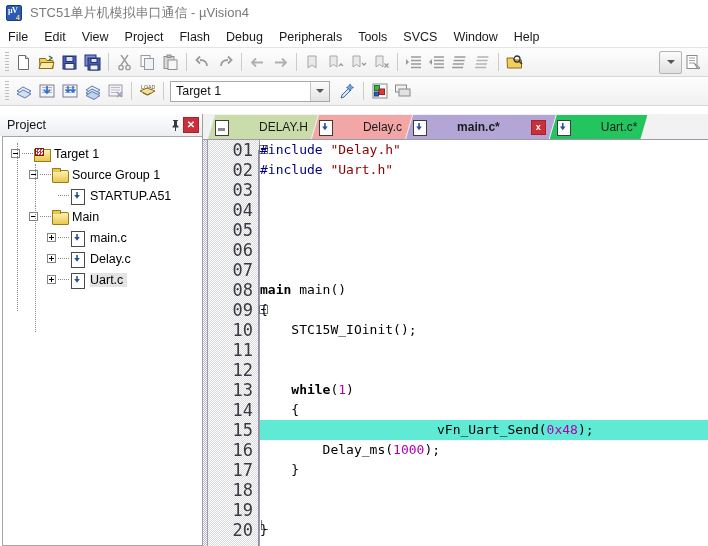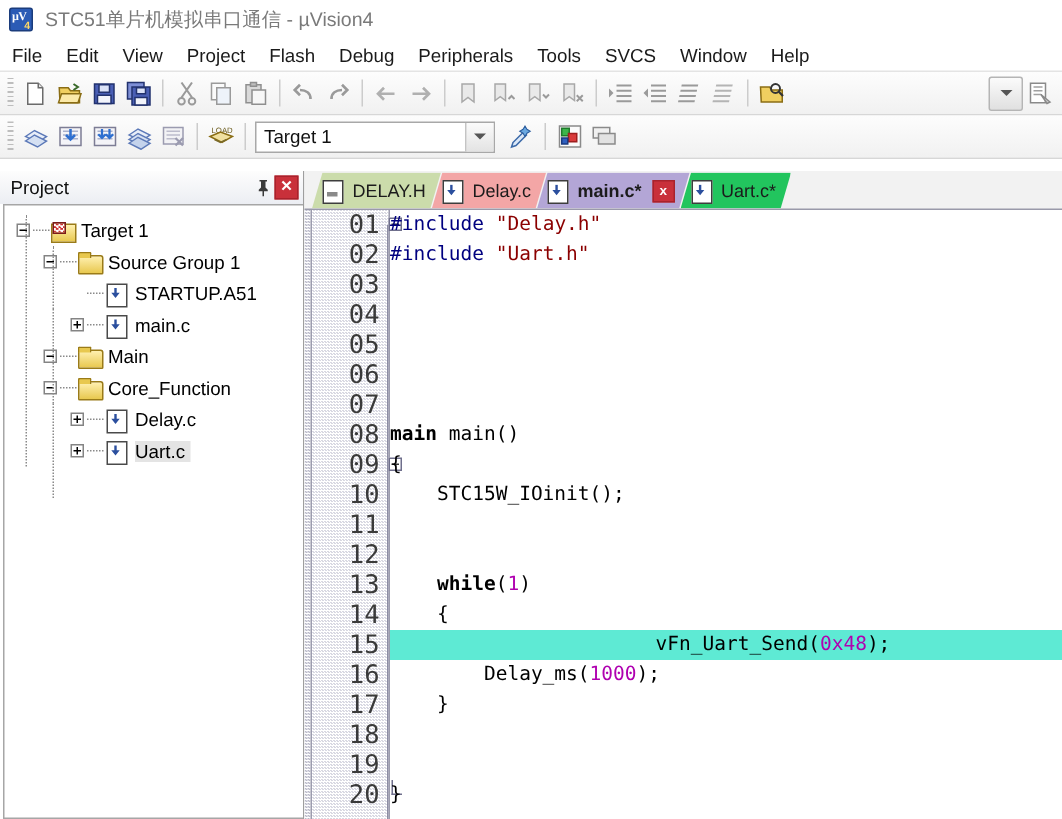--- a/index.html
+++ b/index.html
@@ -321,20 +321,21 @@
     display: flex;
     align-items: center;
     padding: 0 10px 0 7px;
     margin-right: -6px;
     font-size: 12px;
     color: #1b1b1b;
     position: relative;
     cursor: default;
     clip-path: polygon(7px 0, 100% 0, calc(100% - 7px) 100%, 0 100%);
     white-space: nowrap;
+    gap: 24px;
   }
   .tab .tico {
     width: 14px; height: 14px;
     position: relative;
     flex: 0 0 auto;
     margin-right: 6px;
   }
   .tab .tico::before {
     content: "";
     position: absolute;
@@ -750,39 +751,32 @@
             <div class="tlabel">Source Group 1</div>
           </div>
           <div class="tnode">
             <div class="indent" style="width: 44px;"></div>
             <div style="width: 11px; flex: 0 0 auto;"></div>
             <div class="dotline"></div>
             <div class="ico file"></div>
             <div class="tlabel">STARTUP.A51</div>
           </div>
           <div class="tnode">
-            <div class="indent" style="width: 44px;"></div>
-            <div class="expander plus"></div>
-            <div class="dotline"></div>
-            <div class="ico file"></div>
-            <div class="tlabel">main.c</div>
-          </div>
-          <div class="tnode">
             <div class="indent" style="width: 26px;"></div>
             <div class="expander"></div>
             <div class="dotline"></div>
             <div class="ico folder"></div>
             <div class="tlabel">Main</div>
           </div>
           <div class="tnode">
-            <div class="indent" style="width: 26px;"></div>
-            <div class="expander"></div>
+            <div class="indent" style="width: 44px;"></div>
+            <div class="expander plus"></div>
             <div class="dotline"></div>
-            <div class="ico folder"></div>
-            <div class="tlabel">Core_Function</div>
+            <div class="ico file"></div>
+            <div class="tlabel">main.c</div>
           </div>
           <div class="tnode">
             <div class="indent" style="width: 44px;"></div>
             <div class="expander plus"></div>
             <div class="dotline"></div>
             <div class="ico file"></div>
             <div class="tlabel">Delay.c</div>
           </div>
           <div class="tnode sel">
             <div class="indent" style="width: 44px;"></div>

